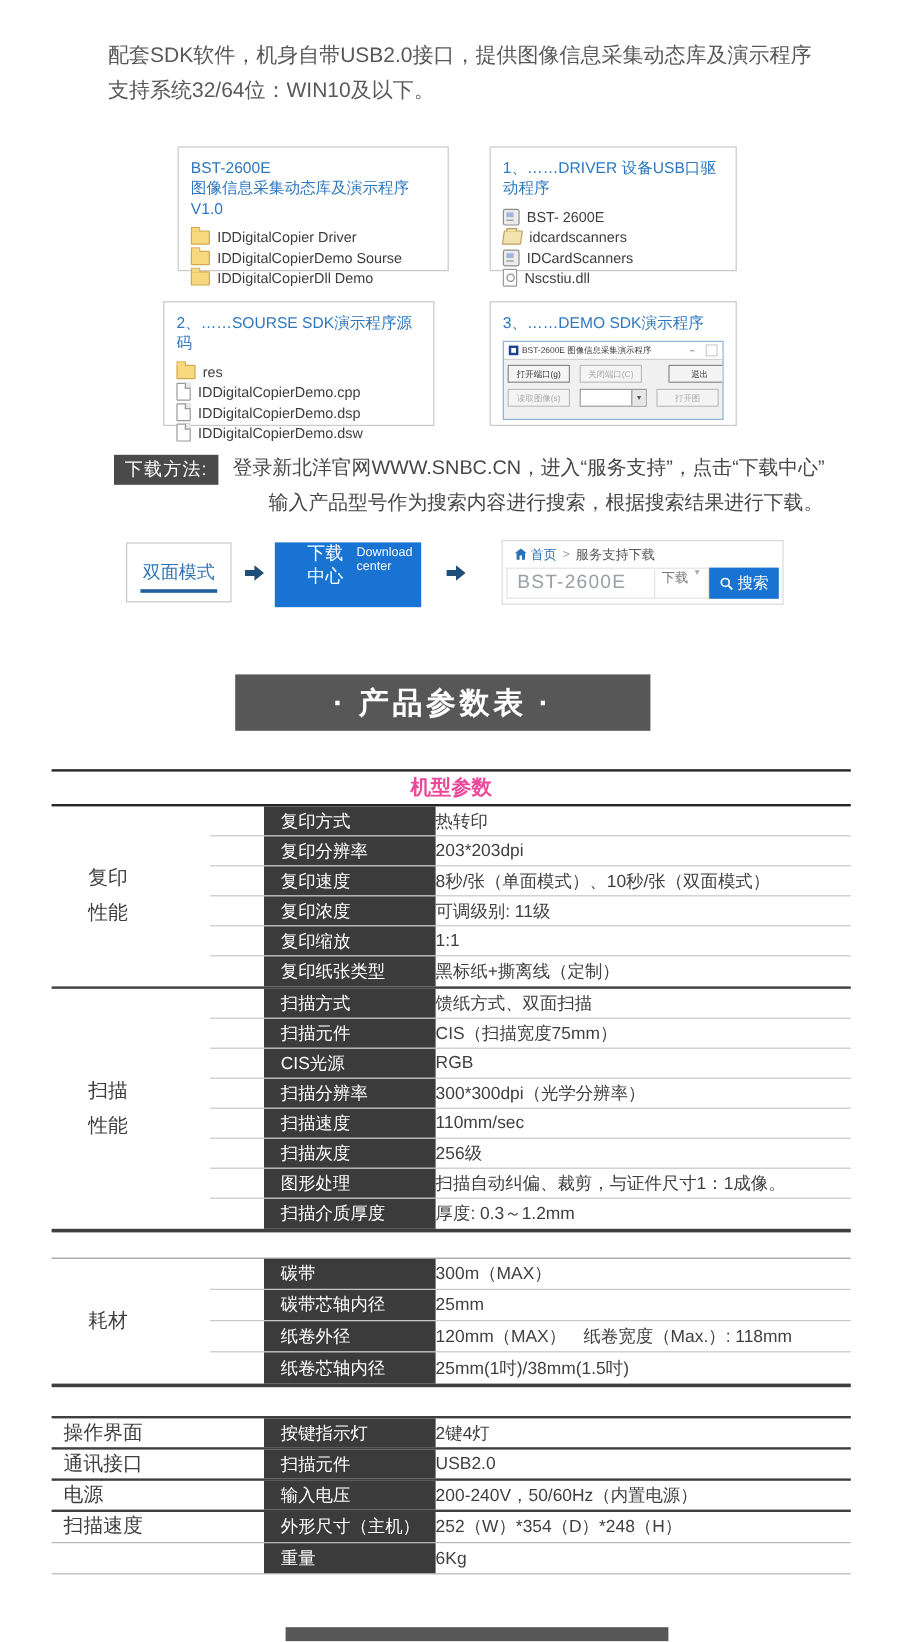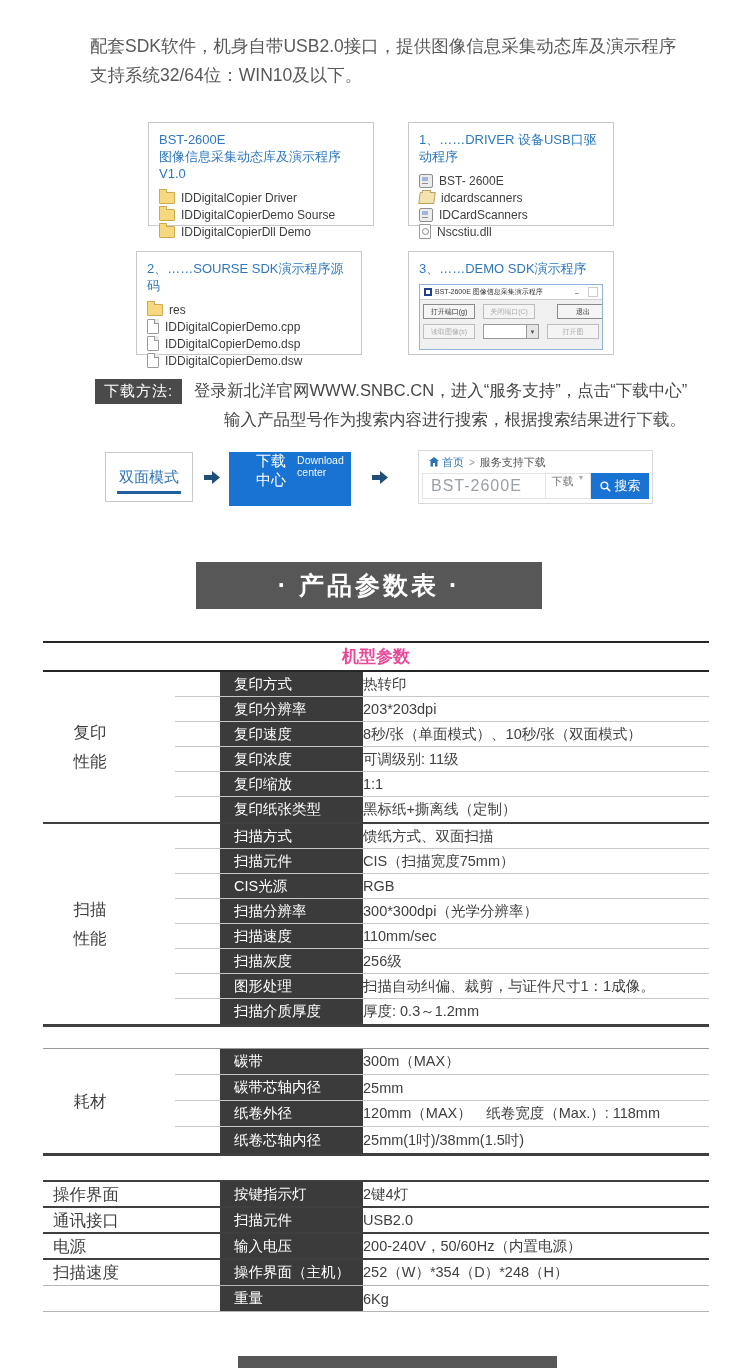--- a/index.html
+++ b/index.html
@@ -374,21 +374,21 @@
         <div class="tlabel">扫描元件</div>
         <div class="tvalue">USB2.0</div>
       </div>
       <div class="mrow">
         <div class="tgroup">电源</div>
         <div class="tlabel">输入电压</div>
         <div class="tvalue">200-240V，50/60Hz（内置电源）</div>
       </div>
       <div class="mrow light">
         <div class="tgroup">扫描速度</div>
-        <div class="tlabel">操作界面（主机）</div>
+        <div class="tlabel">外形尺寸（主机）</div>
         <div class="tvalue">252（W）*354（D）*248（H）</div>
       </div>
       <div class="mrow light">
         <div class="tgroup"></div>
         <div class="tlabel">重量</div>
         <div class="tvalue">6Kg</div>
       </div>
     </div>
   </div>
 

